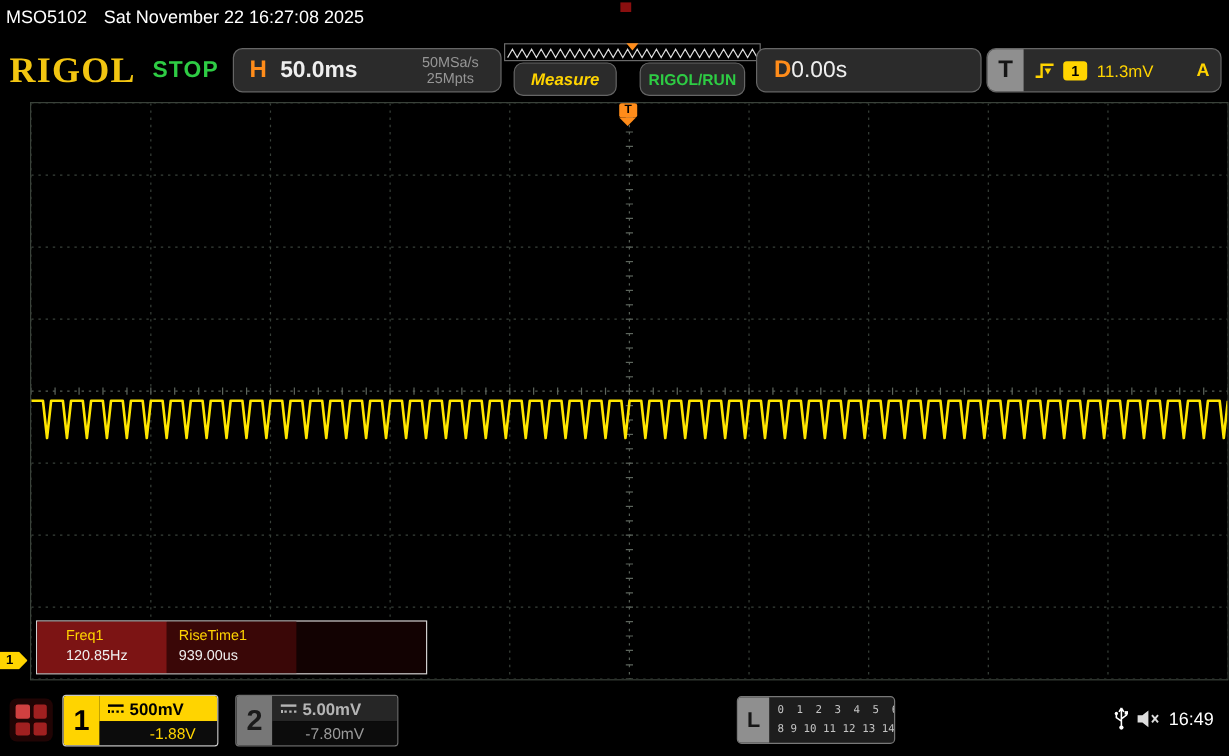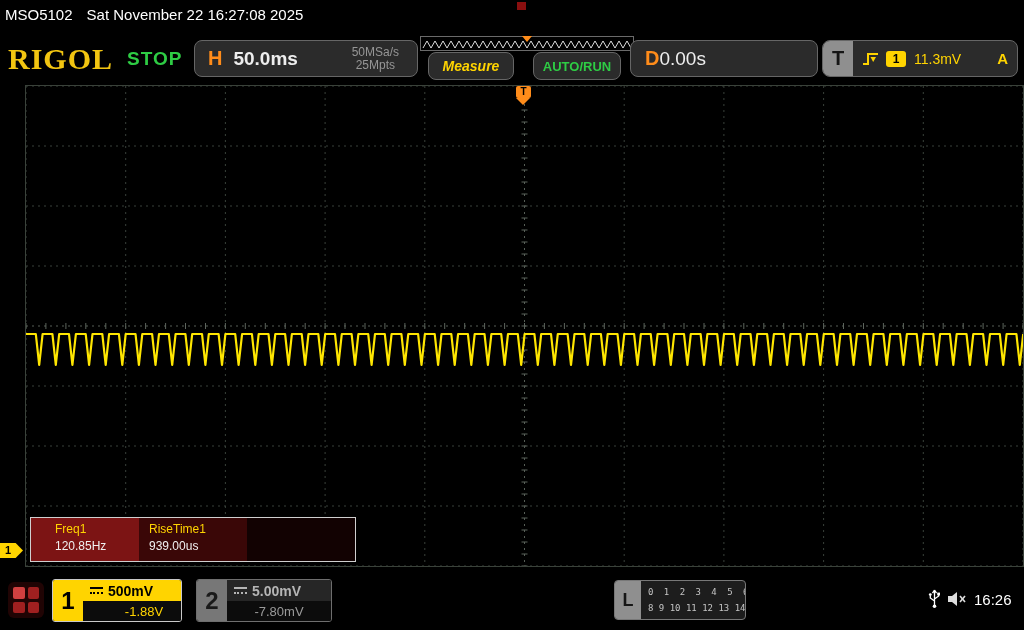--- a/index.html
+++ b/index.html
@@ -102,21 +102,21 @@
     </div>
 
     <div class="memstrip">
       <svg width="212" height="13">
         <path id="zigzag-path" fill="none" stroke="#dddddd" stroke-width="1" d="M2 11 L6 4 L10 11 L14 4 L18 11 L22 4 L26 11 L30 4 L34 11 L38 4 L42 11 L46 4 L50 11 L54 4 L58 11 L62 4 L66 11 L70 4 L74 11 L78 4 L82 11 L86 4 L90 11 L94 4 L98 11 L102 4 L106 11 L110 4 L114 11 L118 4 L122 11 L126 4 L130 11 L134 4 L138 11 L142 4 L146 11 L150 4 L154 11 L158 4 L162 11 L166 4 L170 11 L174 4 L178 11 L182 4 L186 11 L190 4 L194 11 L198 4 L202 11 L206 4 L210 11"></path>
       </svg>
       <div class="mem-marker"></div>
     </div>
 
     <div class="btn measure-btn">Measure</div>
-    <div class="btn stoprun-btn">AUTO/RUN</div>
+    <div class="btn stoprun-btn">RIGOL/RUN</div>
 
     <div class="hdr-box d-group">
       <span class="big-letter">D</span>
       <span class="d-main">0.00s</span>
     </div>
 
     <div class="hdr-box t-group">
       <span class="t-sq">T</span>
       <span class="t-slope">
         <svg width="19" height="16" viewBox="0 0 19 16">
@@ -314,16 +314,16 @@
         <circle cx="6.5" cy="18.3" r="1.8" fill="#ffffff"></circle>
       </svg>
     </span>
     <span class="mute-icon">
       <svg width="20" height="16" viewBox="0 0 20 16">
         <polygon points="1,5 5,5 10,1 10,15 5,11 1,11" fill="#dddddd"></polygon>
         <line x1="13" y1="5" x2="18" y2="11" stroke="#dddddd" stroke-width="1.6"></line>
         <line x1="18" y1="5" x2="13" y2="11" stroke="#dddddd" stroke-width="1.6"></line>
       </svg>
     </span>
-    <span class="clock">16:26</span>
+    <span class="clock">16:49</span>
   </div>
 
 </div>
 
 </body></html>

